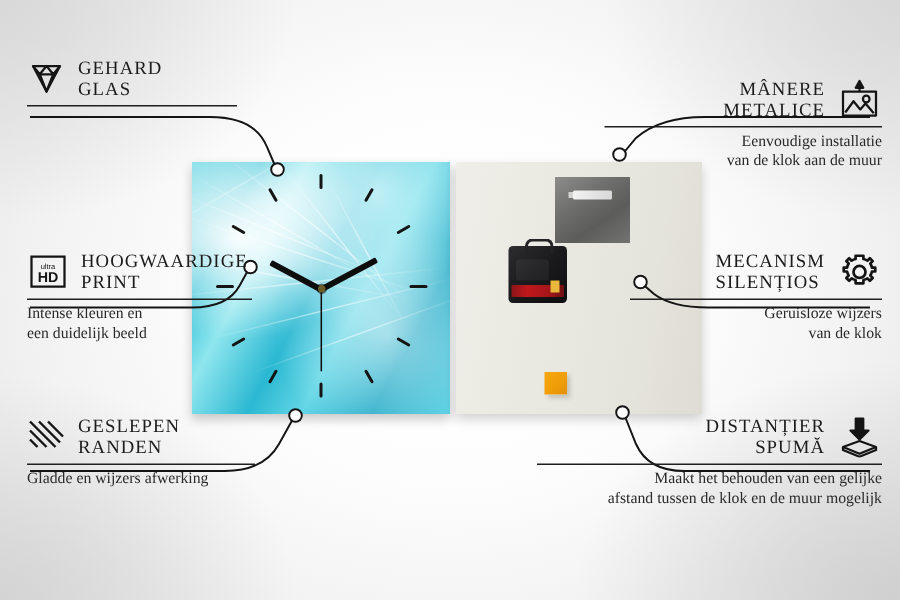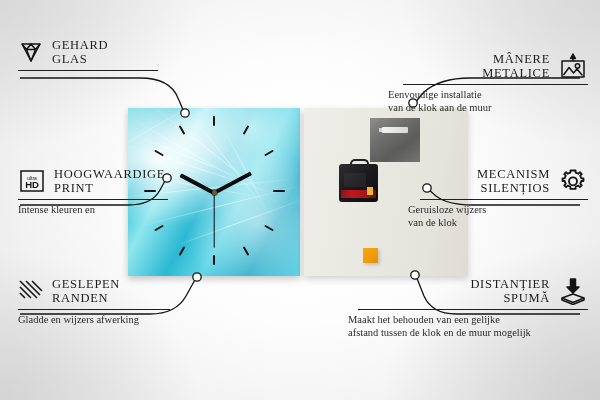--- a/index.html
+++ b/index.html
@@ -166,21 +166,21 @@
     height: 1px;
     background: #1f1f1f;
     margin-top: 4px;
   }
   .co-sub {
     font-size: 10.5px;
     line-height: 12.5px;
     color: #2a2a2a;
     margin-top: 4px;
   }
-  .co-sub.right { }
+  .co-sub.right { text-align: right; }
   .icon-box { flex: 0 0 auto; line-height: 0; }
 
   svg.ic { display:block; }
   svg.ic * { vector-effect: non-scaling-stroke; }
 
   
   #wires { position:absolute; left:0; top:0; width:600px; height:400px; pointer-events:none; }
 </style>
 </head>
 <body>
@@ -291,20 +291,21 @@
         </svg>
       </span>
       <span>
         <div class="co-title">HOOGWAARDIGE</div>
         <div class="co-title">PRINT</div>
       </span>
     </div>
     <div class="co-rule" style="width:150px;"></div>
     <div class="co-sub">
       <div>Intense kleuren en</div>
+      <div>een duidelijk beeld</div>
     </div>
   </div>
 
   <div class="callout" style="left:18px; top:277px; width:180px;">
     <div class="co-head">
       <span class="icon-box">
         <svg class="ic" width="26" height="24" viewBox="0 0 26 24">
           <g stroke="#141414" stroke-width="1.6" stroke-linecap="butt">
             <line x1="2" y1="2" x2="19" y2="19"></line>
             <line x1="2" y1="8" x2="13" y2="19"></line>
@@ -345,21 +346,21 @@
     </div>
     <div class="co-rule" style="width:185px; margin-left:auto;"></div>
     <div class="co-sub right">
       <div>Eenvoudige installatie</div>
       <div>van de klok aan de muur</div>
     </div>
   </div>
 
   <div class="callout" style="right:12px; top:167px; width:180px;">
     <div class="co-head right">
-      <span style="text-align:right;">
+      <span style="text-align:left;">
         <div class="co-title">MECANISM</div>
         <div class="co-title">SILENȚIOS</div>
       </span>
       <span class="icon-box">
         <svg class="ic" width="30" height="28" viewBox="0 0 30 28">
           <g fill="none" stroke="#141414" stroke-width="1.8" stroke-linejoin="round" stroke-linecap="round">
             <path d="M15,3.5 l2.6,0 0,2.2 a8.3,8.3 0 0 1 2.7,1.1 l1.6,-1.6 1.9,1.9 -1.6,1.6 a8.3,8.3 0 0 1 1.1,2.7 l2.2,0 0,2.6 -2.2,0 a8.3,8.3 0 0 1 -1.1,2.7 l1.6,1.6 -1.9,1.9 -1.6,-1.6 a8.3,8.3 0 0 1 -2.7,1.1 l0,2.2 -2.6,0 -2.6,0 0,-2.2 a8.3,8.3 0 0 1 -2.7,-1.1 l-1.6,1.6 -1.9,-1.9 1.6,-1.6 a8.3,8.3 0 0 1 -1.1,-2.7 l-2.2,0 0,-2.6 2.2,0 a8.3,8.3 0 0 1 1.1,-2.7 l-1.6,-1.6 1.9,-1.9 1.6,1.6 a8.3,8.3 0 0 1 2.7,-1.1 l0,-2.2 z"></path>
             <circle cx="15" cy="14.3" r="4"></circle>
           </g>
         </svg>

